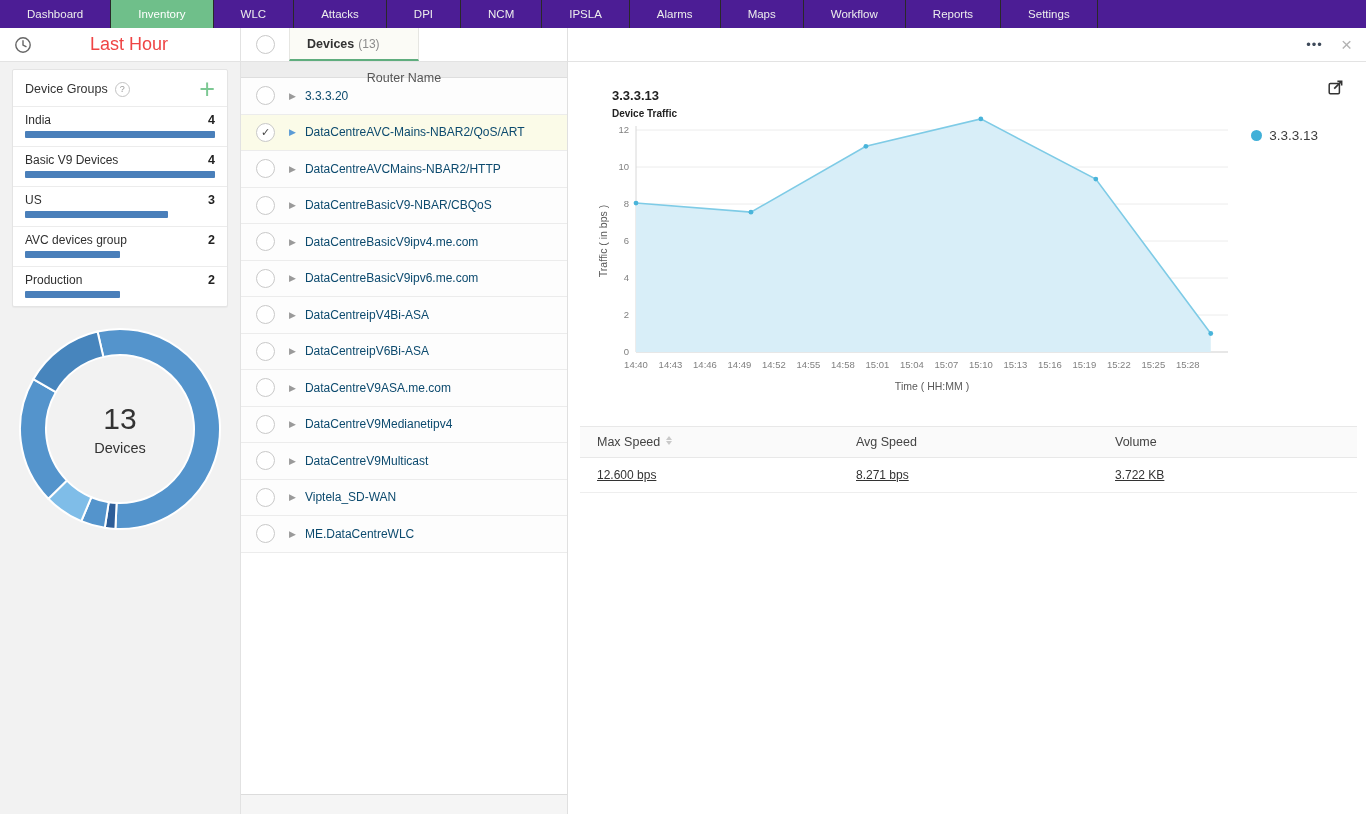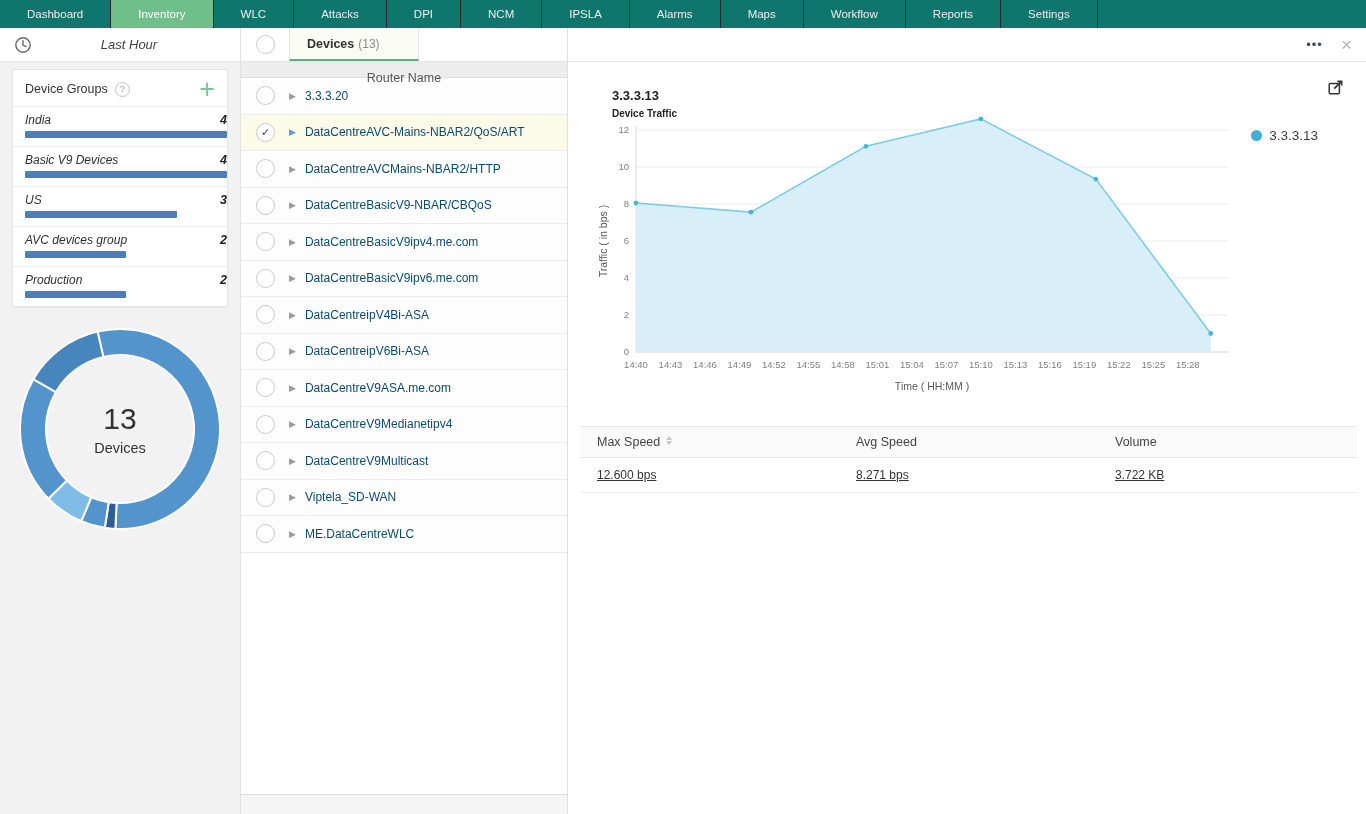--- a/index.html
+++ b/index.html
@@ -1,43 +1,43 @@
 <!DOCTYPE html>
 <html><head>
 <meta charset="utf-8">
 <style>
   * { margin:0; padding:0; box-sizing:border-box; }
   html,body { width:1366px; height:814px; overflow:hidden; background:#fff;
     font-family:"Liberation Sans", sans-serif; }
   .app { position:relative; width:1366px; height:814px; }
 
   
-  .nav { display:flex; height:28px; background:#0f766e; }
+  .nav { display:flex; height:28px; background:#4c1d95; }
   .nav-item { display:flex; align-items:center; padding:0 27px; color:#ededed;
     font-size:11.5px; cursor:pointer; border-right:1px solid #292929; }
   .nav-item.active { background:#6fbf8a; color:#fff; }
 
   .main { display:flex; height:786px; }
 
   
   .sidebar { position:relative; width:240px; background:#f2f2f2; flex:none; }
   .side-head { display:flex; align-items:center; height:34px; background:#fff;
     border-bottom:1px solid #e3e3e3; padding:0 14px; }
-  .side-head .label { flex:1; text-align:center; color:#404040; font-size:13px;font-style:italic; }
+  .side-head .label { flex:1; text-align:center; color:#ef4444; font-size:18px; }
   .groups-card { margin:7px 12px 0 12px; background:#fff; border:1px solid #e4e4e4;
     border-radius:2px; box-shadow:0 1px 1px rgba(0,0,0,.04); }
   .groups-title-row { display:flex; align-items:center; padding:10px 12px 8px 12px;
     border-bottom:1px solid #ececec; }
   .groups-title { font-size:12.5px; color:#333; font-weight:normal; }
   .help-badge { width:15px; height:15px; margin-left:7px; border:1px solid #c3c3c3;
     border-radius:50%; color:#979797; font-size:9px; line-height:13px; text-align:center;
     cursor:pointer; }
   .add-btn { margin-left:auto; color:#7cc893; font-size:27px; font-weight:300;
     line-height:18px; cursor:pointer; }
-  .group-row { padding:6px 0 8px 12px; border-bottom:1px solid #ececec; cursor:pointer;font-style:italic; }
+  .group-row { padding:6px 12px 8px 12px; border-bottom:1px solid #ececec; cursor:pointer; }
   .group-row:last-child { border-bottom:none; }
   .group-top { display:flex; align-items:center; }
   .group-label { font-size:12px; color:#2f2f2f; }
   .group-count { margin-left:auto; font-size:12.5px; color:#222; font-weight:bold; }
   .group-bar { height:7px; margin-top:4px; border-radius:1px; }
   .donut-wrap { margin-top:20px; display:flex; justify-content:center; }
   .donut-center-value { font-size:30px; fill:#333; }
   .donut-center-label { font-size:14.5px; fill:#333; }
 
   

